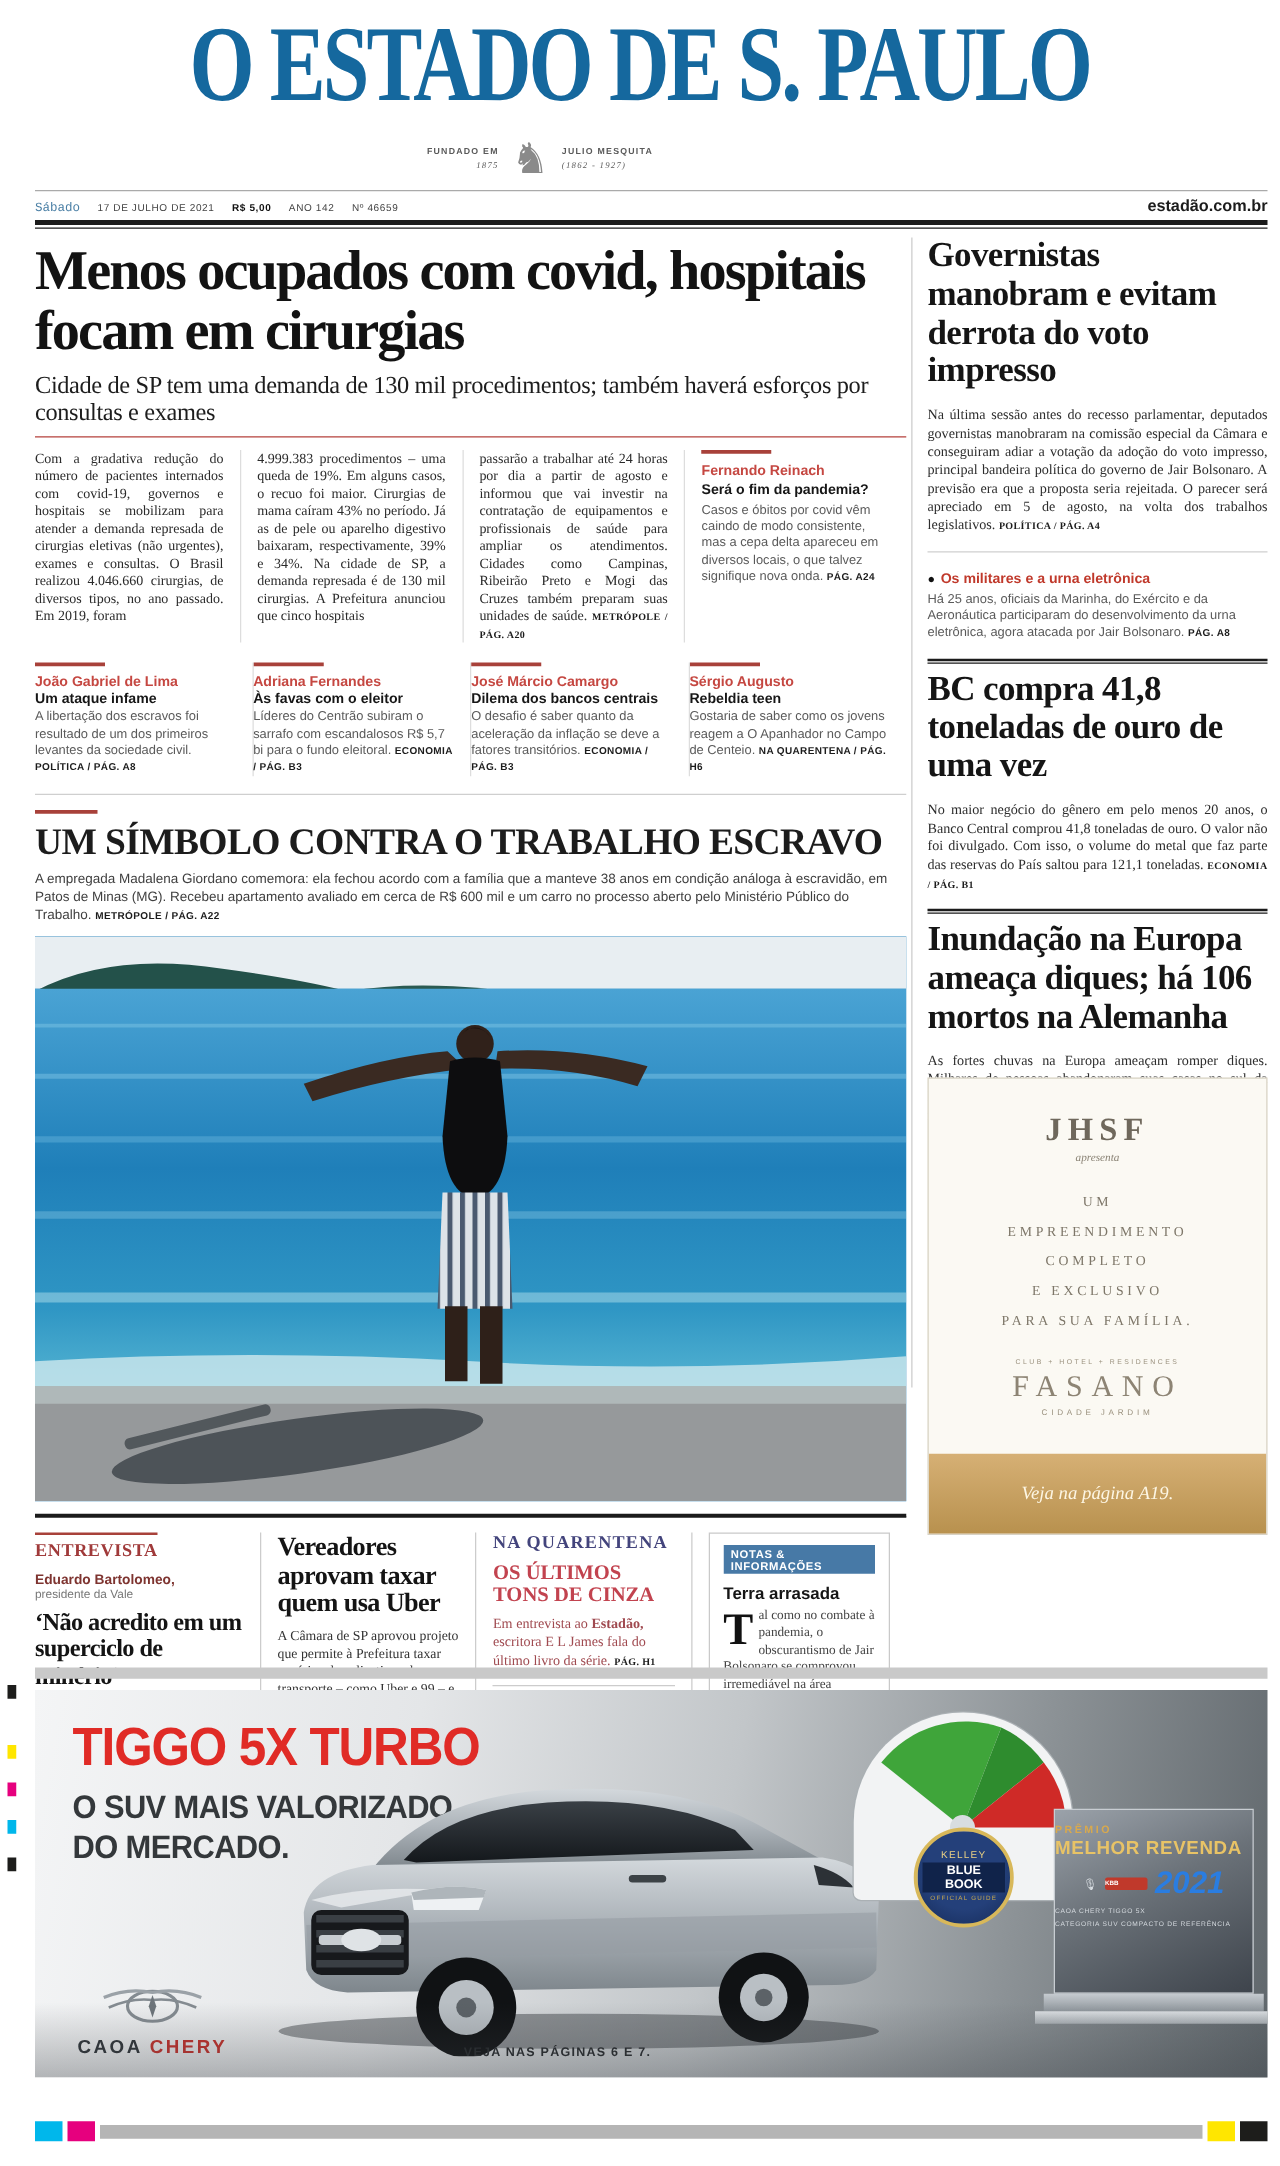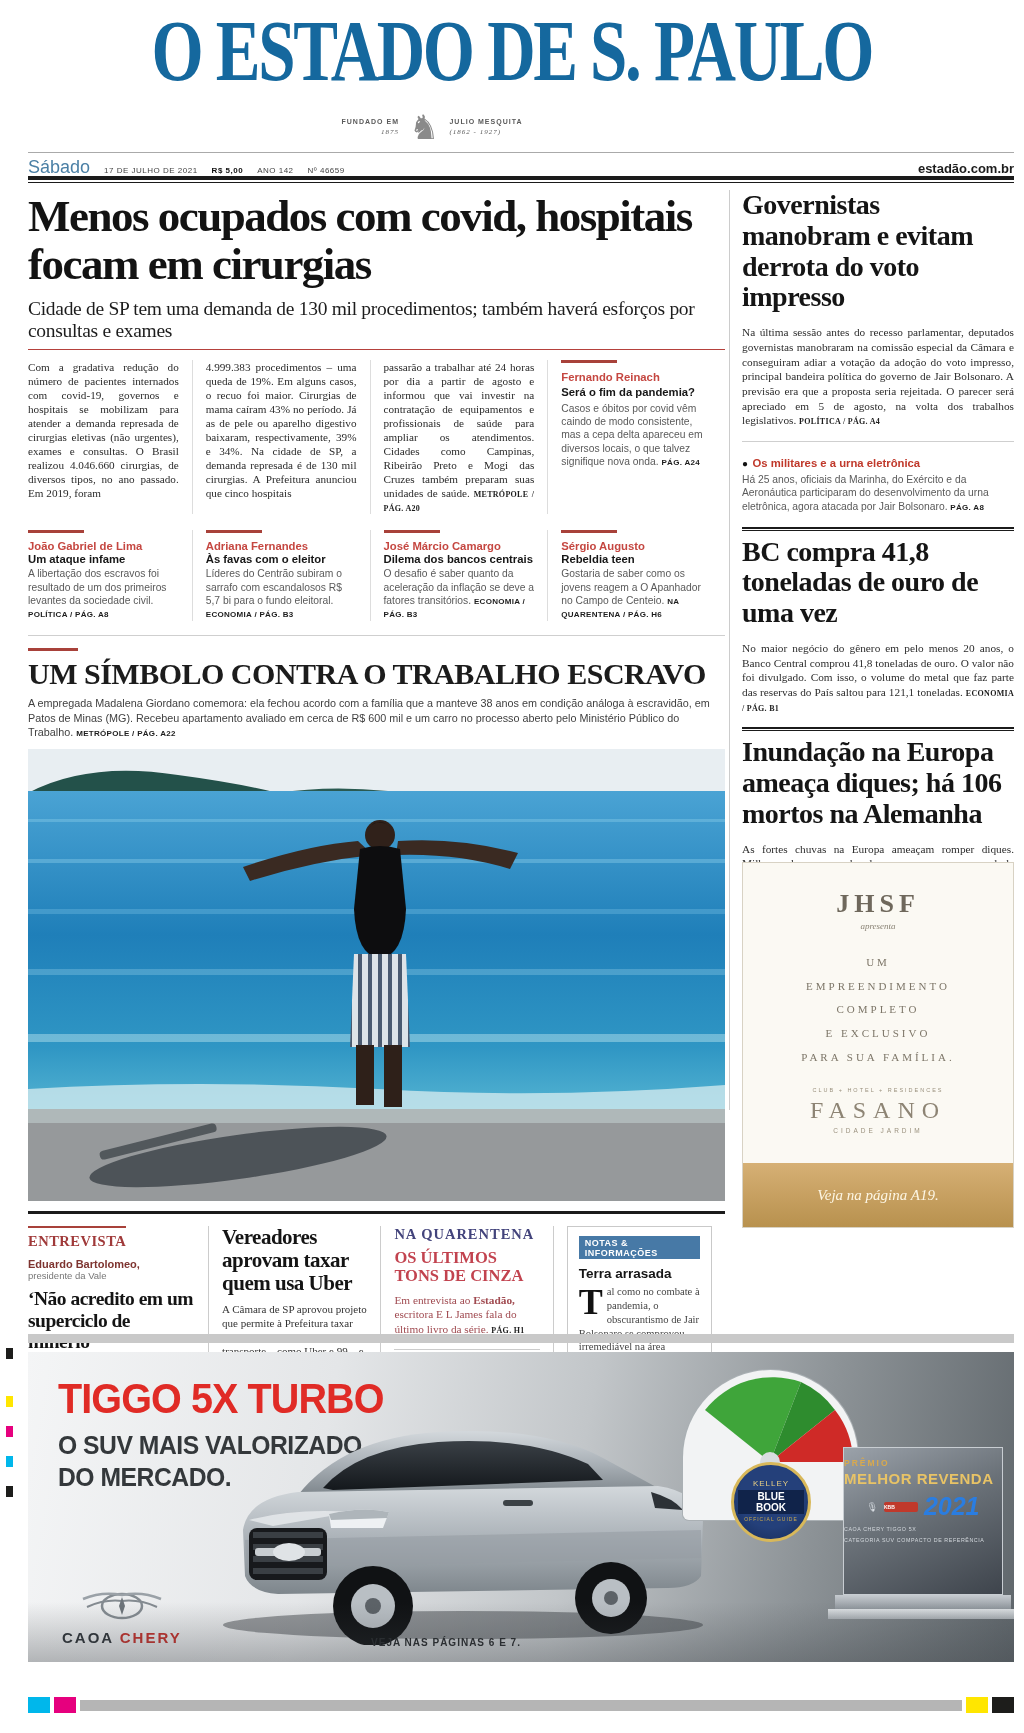--- a/index.html
+++ b/index.html
@@ -17,21 +17,21 @@
     justify-content:center; align-items:center; gap:10px; }
   .found { font-size:7px; letter-spacing:1px; color:#5a5a5a; font-weight:700; line-height:1.5; }
   .found .yr { display:block; font-weight:400; font-family:"Liberation Serif", serif; font-style:italic; }
   .found.l { text-align:right; }
   .found.r { text-align:left; }
   .horse { font-size:34px; color:#8a8a8a; line-height:.9; }
 
   
   .dateline { position:absolute; top:152px; left:28px; width:986px; border-top:1px solid #aaa;
     padding-top:4px; display:flex; align-items:baseline; gap:14px; }
-  .dl-day { font-family:Liberation Sans, sans-serif; color:#4a7fa5; font-size:18px; }
+  .dl-day { font-family:Liberation Mono, monospace; color:#4a7fa5; font-size:10px; }
   .dl-small { font-size:8px; letter-spacing:.5px; color:#444; font-weight:400; }
   .dl-bold { font-weight:700; color:#111; }
   .dl-site { margin-left:auto; font-weight:700; font-size:13px; color:#1c1c1c; }
   .thickrule { position:absolute; top:176px; left:28px; width:986px; height:7px;
     border-top:4px solid #1b1b1b; border-bottom:1px solid #1b1b1b; }
 
   
   .leftcol { position:absolute; top:186px; left:28px; width:697px; }
   .lead-h1 { font-family:"Liberation Serif", serif; font-weight:700; font-size:45px;
     letter-spacing:-1.5px; line-height:1.07; color:#131313; margin:6px 0 10px; }
@@ -41,21 +41,21 @@
   .bcol { flex:1 1 0; font-family:"Liberation Serif", serif; font-size:11.2px; line-height:1.25;
     text-align:justify; color:#2a2a2a; padding-right:13px; }
   .bcol + .bcol { border-left:1px solid #ddd; padding-left:13px; }
   .redrule { width:56px; height:3px; background:#a8413a; margin-bottom:7px; }
   .colname { color:#c54741; font-weight:700; font-size:11.3px; margin-bottom:1px; }
   .coltitle { color:#161616; font-weight:700; font-size:11.3px; margin-bottom:2px; }
   .coltext { color:#5a5a5a; font-size:10.3px; line-height:1.3; }
   .ref { font-weight:700; color:#1c1c1c; font-size:8px; letter-spacing:.3px; text-transform:uppercase; }
   .opinionrow { display:flex; margin-top:16px; }
   .opcol { flex:1 1 0; padding-right:13px; }
-  .opcol + .opcol { border-left:1px solid #ddd; padding-left:13px; }
+  .opcol + .opcol { border-left:1px solid #ddd; }
   .ophr { border:none; border-top:1px solid #cfcfcf; margin:14px 0 0; }
 
   
   .pstory { margin-top:12px; }
   .pstory .redrule { width:50px; }
   .pstory h2 { font-family:"Liberation Serif", serif; font-weight:700; font-size:30px;
     letter-spacing:-0.5px; color:#1c1c1c; line-height:1.05; margin:2px 0 7px; }
   .pcaption { font-size:10.8px; line-height:1.35; color:#3f3f3f; margin-bottom:9px; }
   .photo { position:relative; width:697px; height:452px; overflow:hidden; background:#2a85bd; }
 

